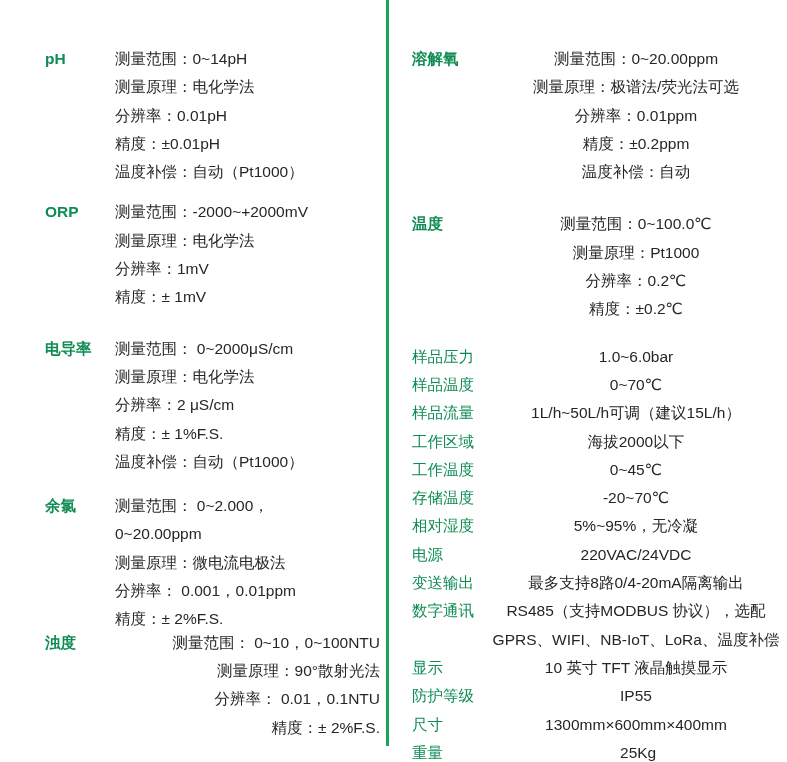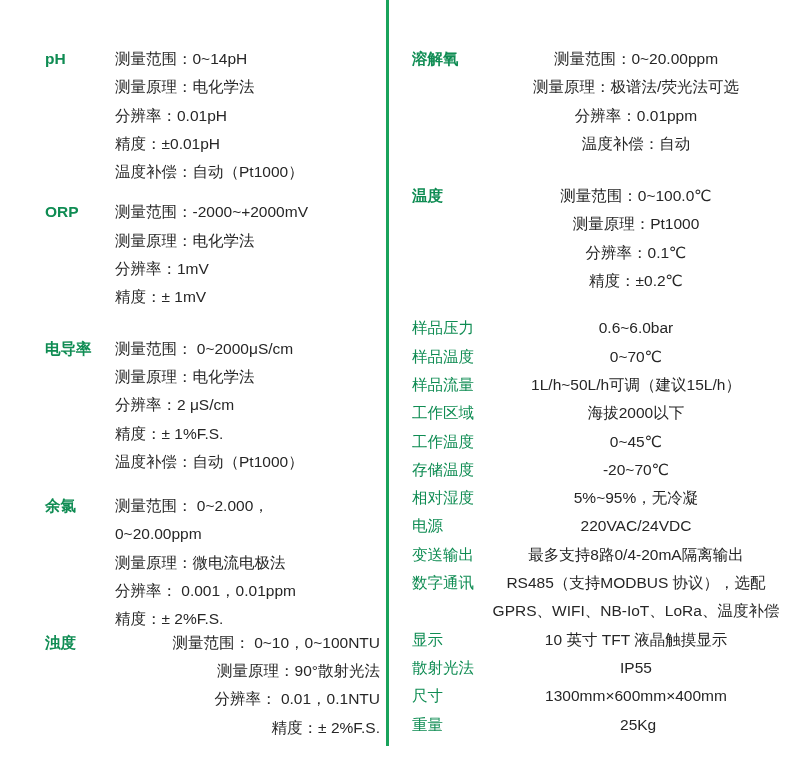--- a/index.html
+++ b/index.html
@@ -101,36 +101,37 @@
 
 </div>
 
 <div class="col right">
 
   <section class="spec-section">
     <span class="sec-label">溶解氧</span>
     <div class="line">测量范围：0~20.00ppm</div>
     <div class="line">测量原理：极谱法/荧光法可选</div>
     <div class="line">分辨率：0.01ppm</div>
+    <div class="line">精度：±0.2ppm</div>
     <div class="line">温度补偿：自动</div>
   </section>
 
   <section class="spec-section mt-temp">
     <span class="sec-label">温度</span>
     <div class="line">测量范围：0~100.0℃</div>
     <div class="line">测量原理：Pt1000</div>
-    <div class="line">分辨率：0.1℃</div>
+    <div class="line">分辨率：0.2℃</div>
     <div class="line">精度：±0.2℃</div>
   </section>
 
   <div class="rows">
 
     <div class="row">
       <span class="row-label">样品压力</span>
-      <div class="line">0.6~6.0bar</div>
+      <div class="line">1.0~6.0bar</div>
     </div>
 
     <div class="row">
       <span class="row-label">样品温度</span>
       <div class="line">0~70℃</div>
     </div>
 
     <div class="row">
       <span class="row-label">样品流量</span>
       <div class="line">1L/h~50L/h可调（建议15L/h）</div>
@@ -171,21 +172,21 @@
       <div class="line">RS485（支持MODBUS 协议），选配</div>
       <div class="line">GPRS、WIFI、NB-IoT、LoRa、温度补偿</div>
     </div>
 
     <div class="row">
       <span class="row-label">显示</span>
       <div class="line">10 英寸 TFT 液晶触摸显示</div>
     </div>
 
     <div class="row">
-      <span class="row-label">散射光法</span>
+      <span class="row-label">防护等级</span>
       <div class="line">IP55</div>
     </div>
 
     <div class="row">
       <span class="row-label">尺寸</span>
       <div class="line">1300mm×600mm×400mm</div>
     </div>
 
     <div class="row">
       <span class="row-label">重量</span>

